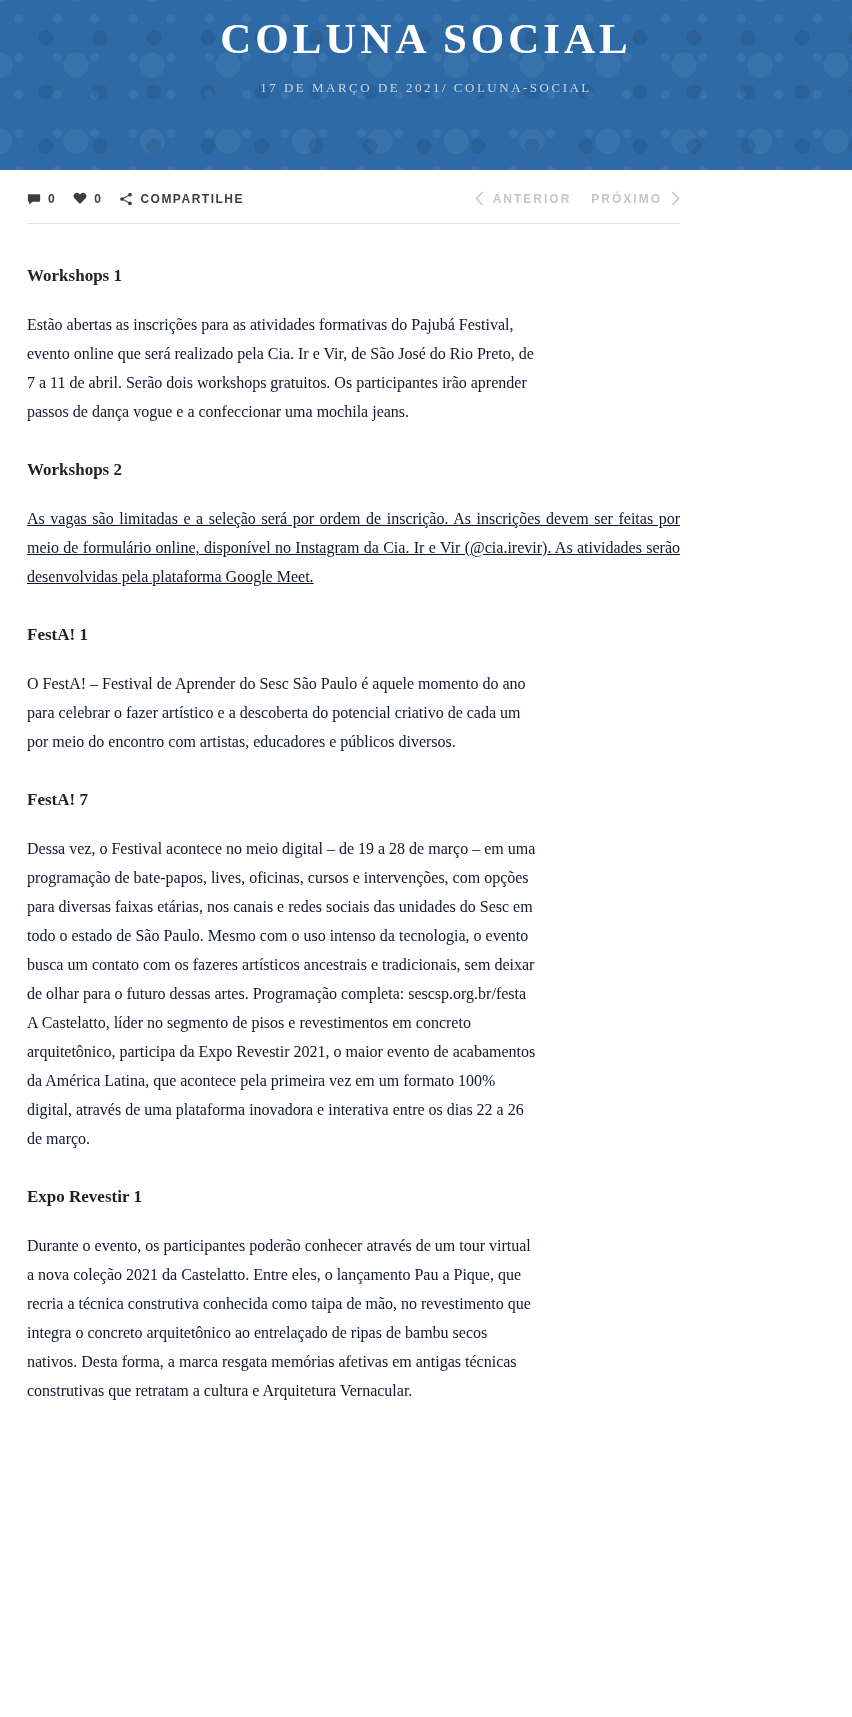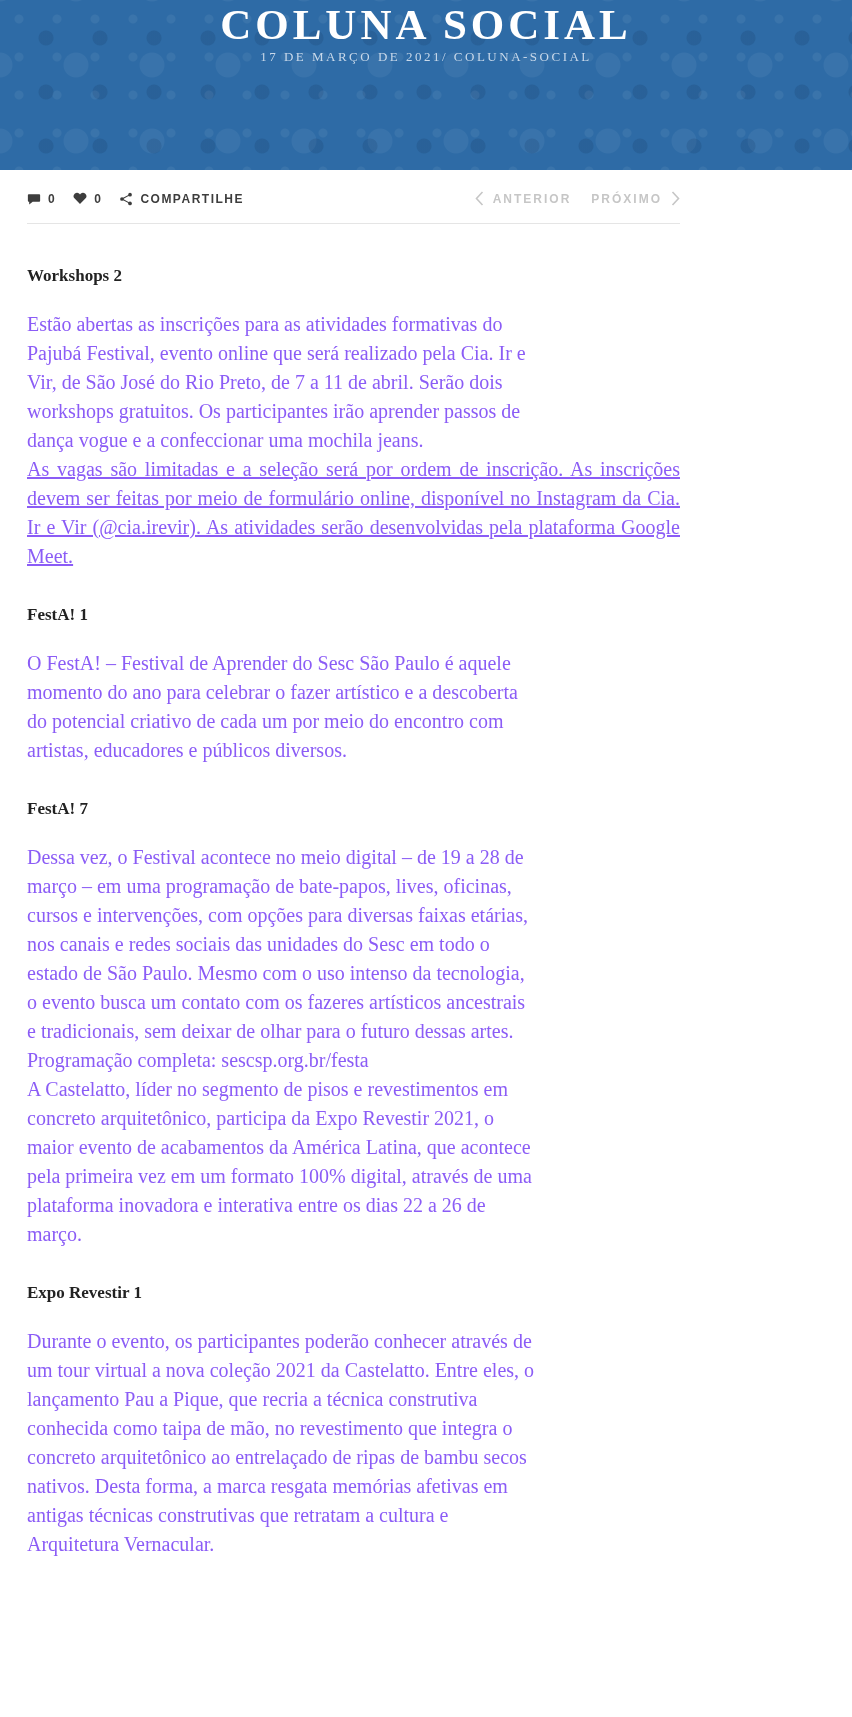--- a/index.html
+++ b/index.html
@@ -21,26 +21,28 @@
     background-image:
       radial-gradient(circle at center, rgba(255,255,255,0.06) 0 4px, rgba(255,255,255,0) 5px),
       radial-gradient(circle at center, rgba(13,42,82,0.16) 0 7px, rgba(13,42,82,0) 8px),
       radial-gradient(circle at center, rgba(255,255,255,0.05) 0 12px, rgba(255,255,255,0) 13px);
     background-size: 38px 38px, 54px 54px, 76px 76px;
     background-position: 0 0, 19px 11px, 38px 27px;
     overflow: hidden;
   }
   .post-title {
     margin: 0;
+    padding-top: 14px;
     font-size: 43px;
     font-weight: 700;
     letter-spacing: 4px;
     color: #ffffff;
   }
   .post-meta {
+    margin-top: 17px;
     font-size: 13px;
     letter-spacing: 2.5px;
     color: #c9d9ea;
   }
 
   
   .content {
     width: 653px;
     margin-left: 27px;
   }
@@ -93,23 +95,23 @@
   
   .article { padding-top: 42px; padding-bottom: 80px; }
   .section-heading {
     font-size: 17px;
     font-weight: 700;
     color: #222222;
     margin: 34px 0 24px 0;
   }
   .article section:first-child .section-heading { margin-top: 0; }
   .section-body {
-    font-size: 20px;
+    font-size: 16px;
     line-height: 29px;
-    color: #8b5cf6;
+    color: #0f172a;
     margin: 0;
   }
   .narrow .section-body { max-width: 512px; }
   .justified .section-body { text-align: justify; max-width: 653px; text-decoration: underline; }
 </style>
 </head>
 <body>
 
 <header class="post-header" style="background-color: rgb(46, 107, 166);">
   <h1 class="post-title">COLUNA SOCIAL</h1>
@@ -164,25 +166,26 @@
               <polyline points="1.5,1 7.5,7.5 1.5,14" fill="none" stroke="#c6c6c6" stroke-width="1.6"></polyline>
             </svg>
         </span>
       </a>
     </div>
   </div>
 
   <article class="article">
 
     <section class="narrow">
+      <h2 class="section-heading">Workshops 1</h2>
+      <p class="section-body">Estão abertas as inscrições para as atividades formativas do Pajubá Festival, evento online que será realizado pela Cia. Ir e Vir, de São José do Rio Preto, de 7 a 11 de abril. Serão dois workshops gratuitos. Os participantes irão aprender passos de dança vogue e a confeccionar uma mochila jeans.</p>
+    </section>
+
+    <section class="justified">
       <h2 class="section-heading">Workshops 2</h2>
-      <p class="section-body">Estão abertas as inscrições para as atividades formativas do Pajubá Festival, evento online que será realizado pela Cia. Ir e Vir, de São José do Rio Preto, de 7 a 11 de abril. Serão dois workshops gratuitos. Os participantes irão aprender passos de dança vogue e a confeccionar uma mochila jeans.</p>
-    </section>
-
-    <section class="justified">
       <p class="section-body">As vagas são limitadas e a seleção será por ordem de inscrição. As inscrições devem ser feitas por meio de formulário online, disponível no Instagram da Cia. Ir e Vir (@cia.irevir). As atividades serão desenvolvidas pela plataforma Google Meet.</p>
     </section>
 
     <section class="narrow">
       <h2 class="section-heading">FestA! 1</h2>
       <p class="section-body">O FestA! – Festival de Aprender do Sesc São Paulo é aquele momento do ano para celebrar o fazer artístico e a descoberta do potencial criativo de cada um por meio do encontro com artistas, educadores e públicos diversos.</p>
     </section>
 
     <section class="narrow">
       <h2 class="section-heading">FestA! 7</h2>

